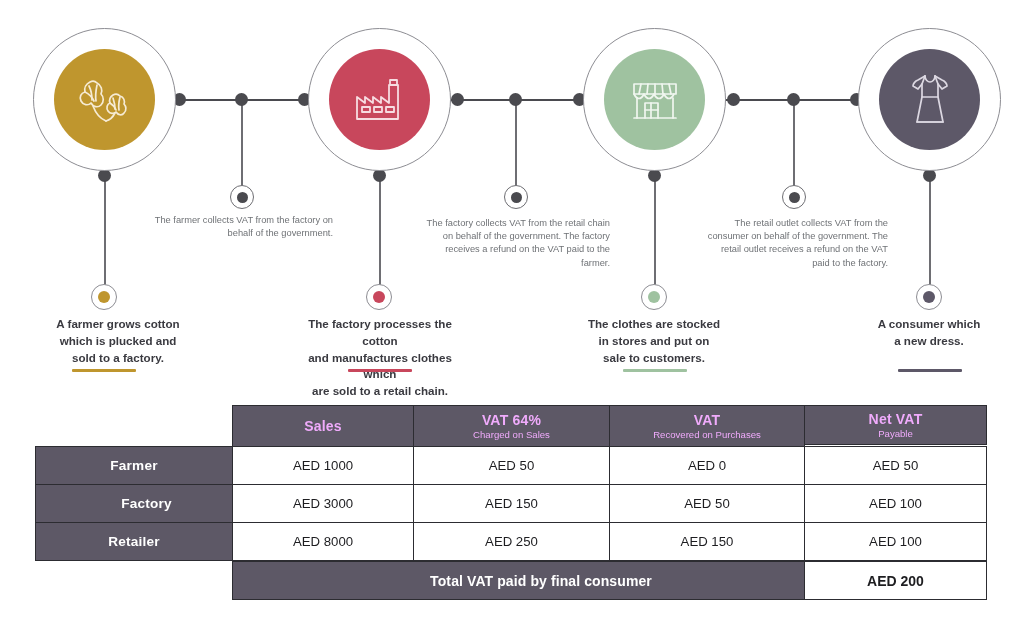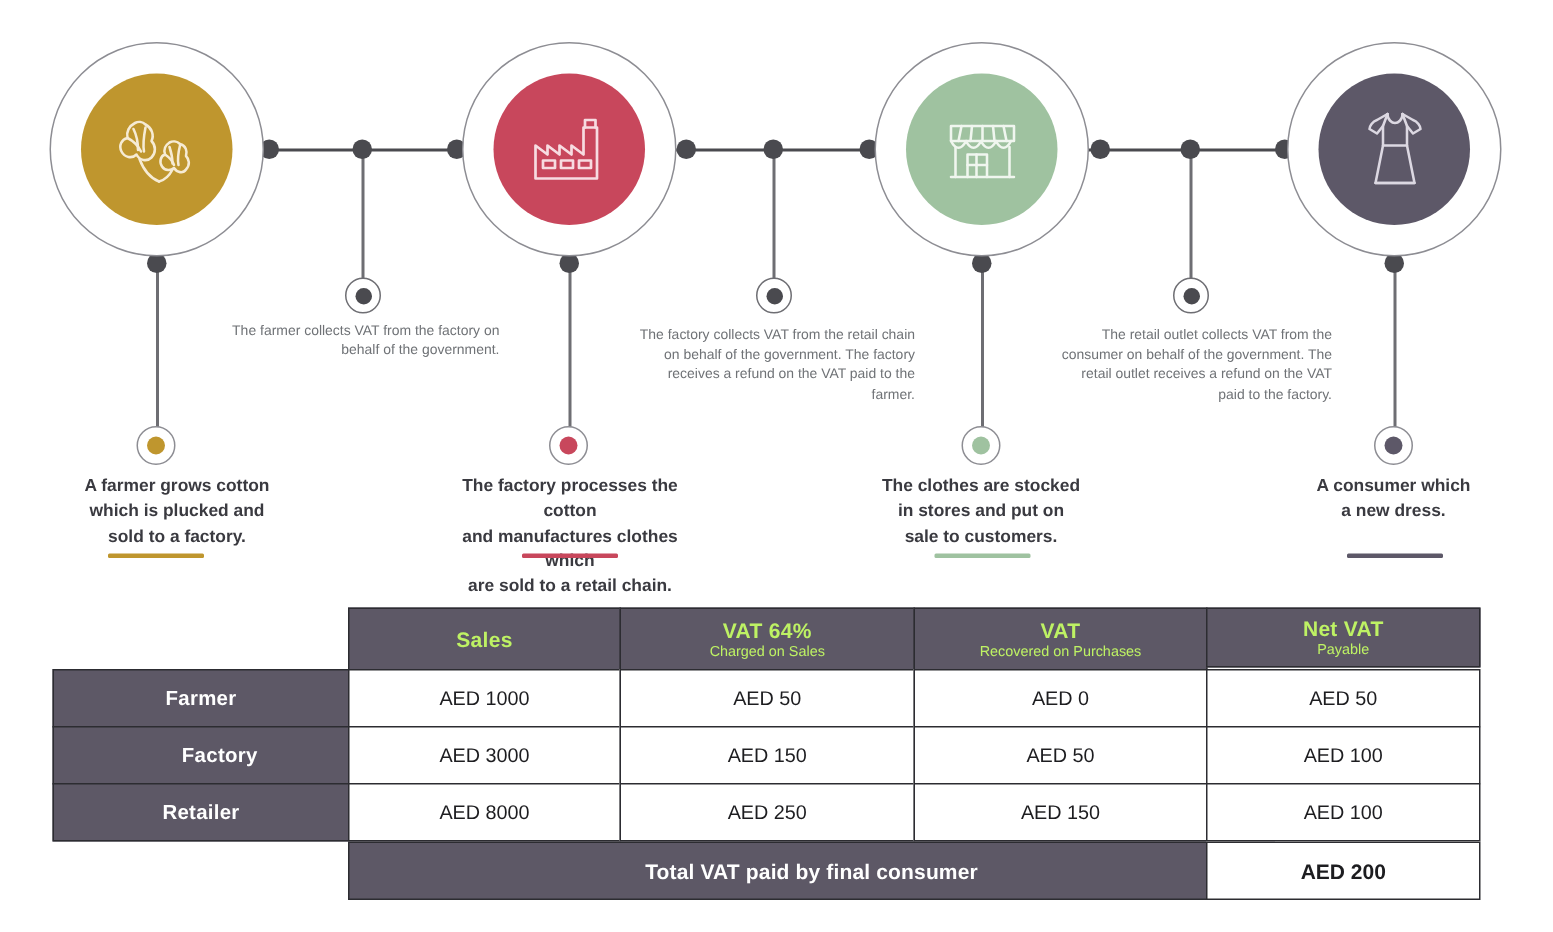--- a/index.html
+++ b/index.html
@@ -58,21 +58,21 @@
   
   .tbl{position:absolute;}
   .cell{
     position:absolute;box-sizing:border-box;
     display:flex;flex-direction:column;
     align-items:center;justify-content:center;
     font-size:13.2px;color:#1d1d20;
     border:1.3px solid #2c2c31;
   }
   .cell.hdr{
-    background:#5d5866;color:#bef264;border-color:#2c2c31;
+    background:#5d5866;color:#f0abfc;border-color:#2c2c31;
   }
   .cell.hdr .h1{font-weight:700;font-size:14px;letter-spacing:.2px;line-height:1.15;}
   .cell.hdr .h2{font-weight:400;font-size:9.6px;margin-top:1px;line-height:1.15;}
   .cell.rowlab{
     background:#5d5866;color:#ffffff;font-weight:700;font-size:13.6px;
     letter-spacing:.2px;
   }
   .cell.val{background:#ffffff;}
   .cell.total{
     background:#5d5866;color:#ffffff;font-weight:700;font-size:14px;

